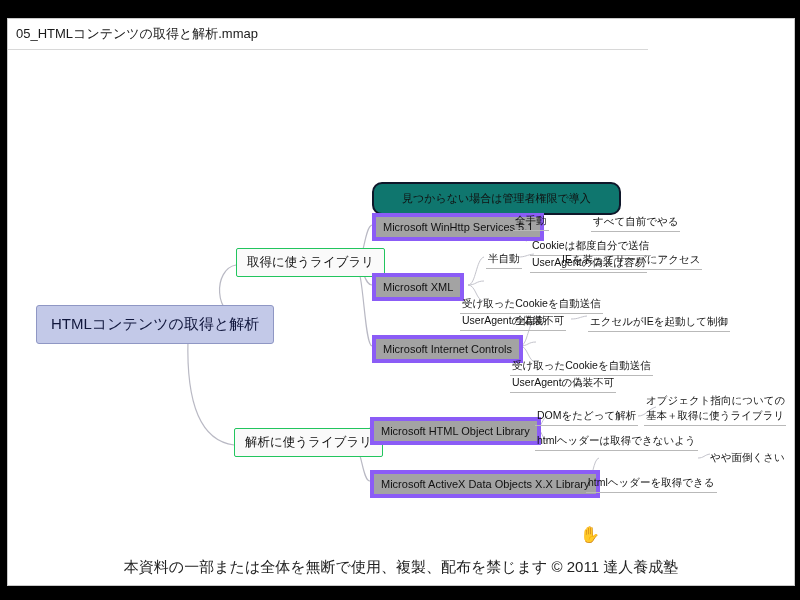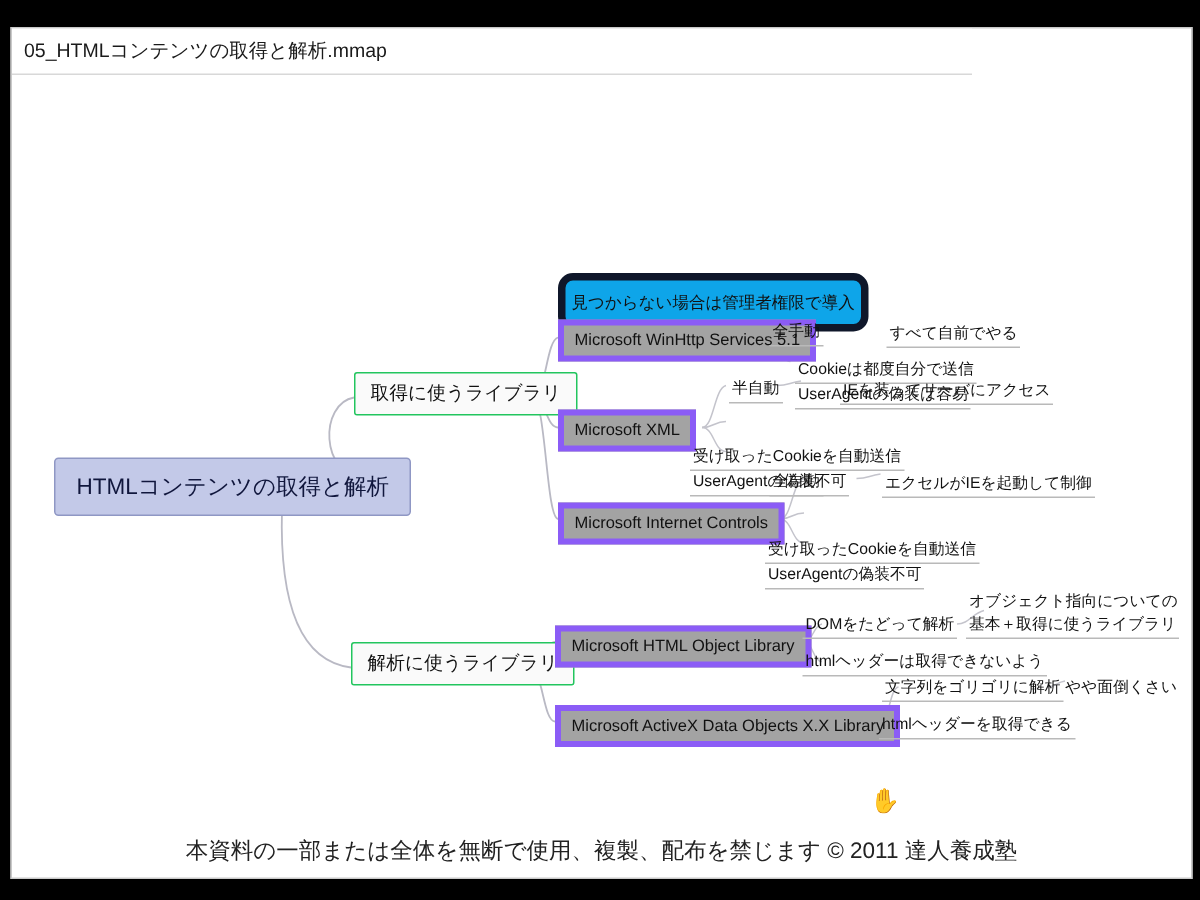--- a/index.html
+++ b/index.html
@@ -98,25 +98,25 @@
     padding: 0 2px 2px 2px;
     border-bottom: 1px solid #b9b9b9;
     color: #111;
   }
   .leaf.plain {
     border-bottom: none;
   }
   
   .callout {
     position: absolute;
-    background: #0ea5e9;
-    border: 5px solid #0f172a;
+    background: #0f766e;
+    border: 2px solid #0f172a;
     border-radius: 10px;
     font-size: 11px;
-    padding: 7px 4px;
+    padding: 7px 28px;
     color: #111;
     white-space: nowrap;
   }
   #footer {
     position: absolute;
     left: 0;
     bottom: 8px;
     width: 786px;
     text-align: center;
     font-size: 15px;
@@ -207,21 +207,20 @@
       <div class="node leaf" style="left:502px; top:310px;">受け取ったCookieを自動送信</div>
       <div class="node leaf" style="left:502px; top:327px;">UserAgentの偽装不可</div>
 
       <div class="node lvl2" style="left:362px; top:368px;">Microsoft HTML Object Library</div>
       <div class="node leaf" style="left:527px; top:360px;">DOMをたどって解析</div>
       <div class="node leaf" style="left:527px; top:385px;">htmlヘッダーは取得できないよう</div>
       <div class="node leaf plain" style="left:636px; top:345px;">オブジェクト指向についての</div>
       <div class="node leaf" style="left:636px; top:360px;">基本＋取得に使うライブラリ</div>
 
       <div class="node lvl2" style="left:362px; top:421px;">Microsoft ActiveX Data Objects X.X Library</div>
-      <div class="node leaf" style="left:580px; top:402px;">文字列をゴリゴリに解析</div>
       <div class="node leaf" style="left:578px; top:427px;">htmlヘッダーを取得できる</div>
       <div class="node leaf plain" style="left:700px; top:402px;">やや面倒くさい</div>
 
       <div id="cursor" style="left:572px; top:478px;">✋</div>
     </div>
 
     <div id="footer">本資料の一部または全体を無断で使用、複製、配布を禁じます © 2011 達人養成塾</div>
   </div>
 </div>
 

